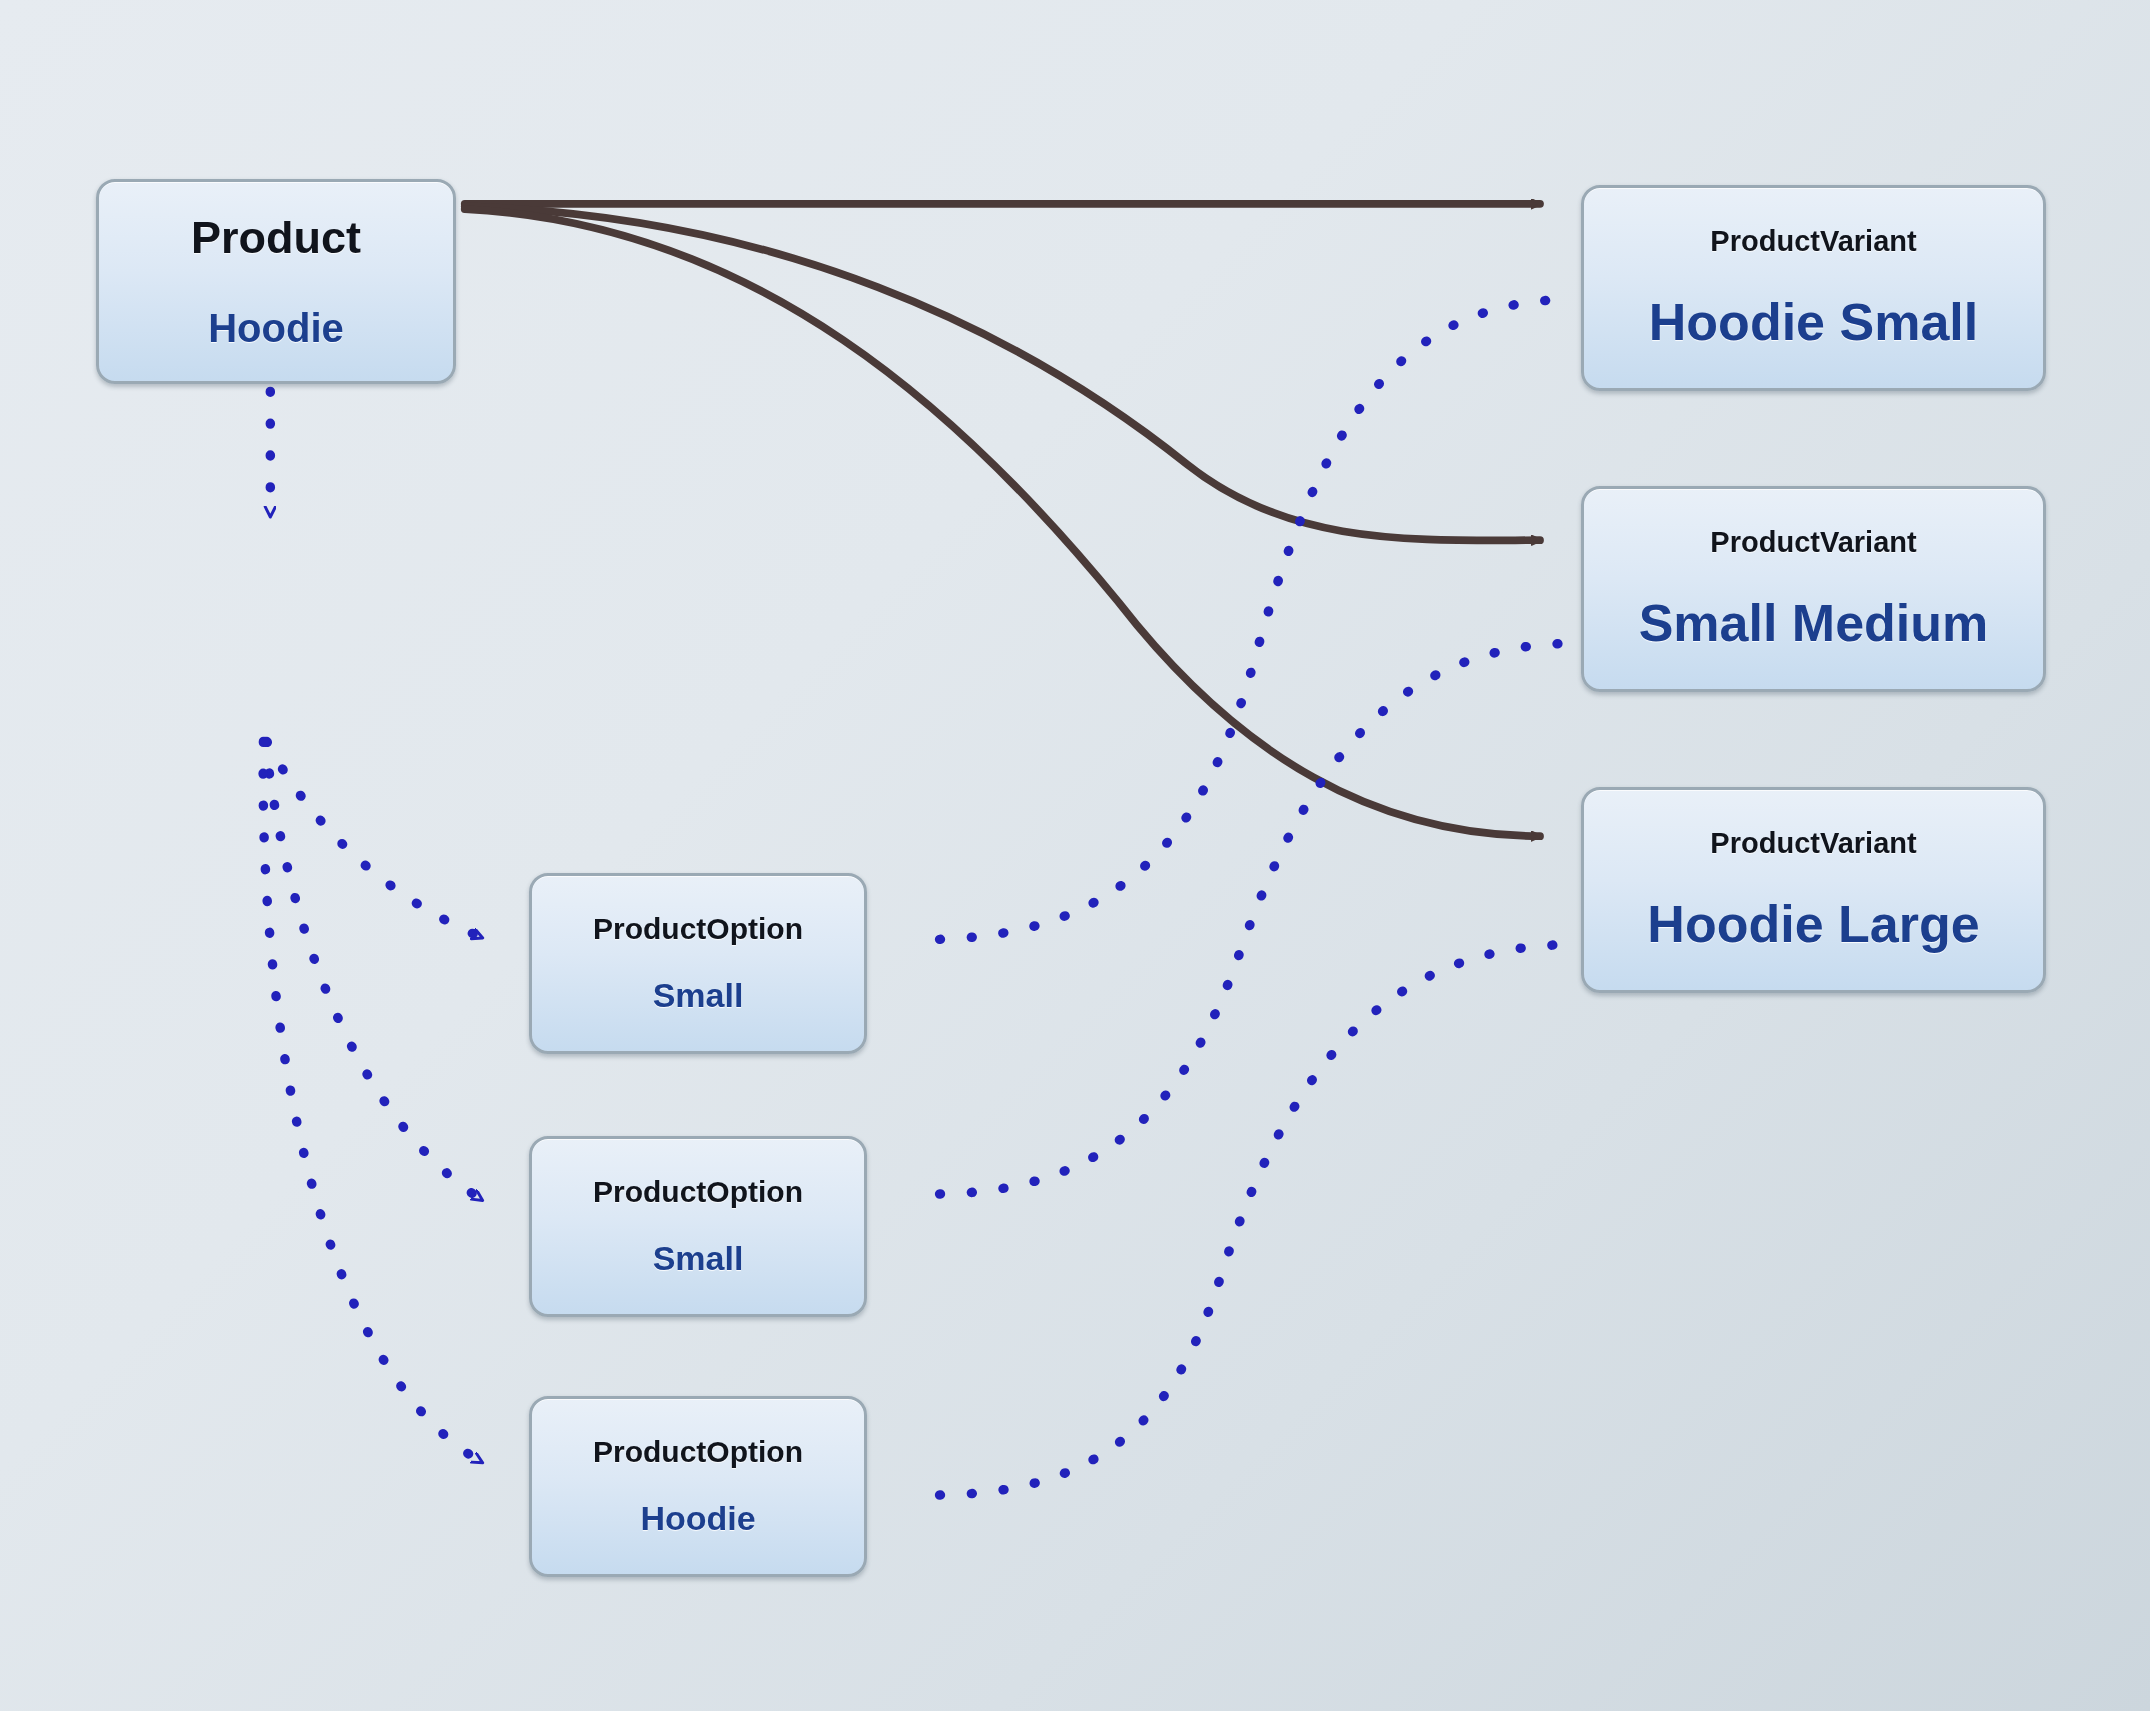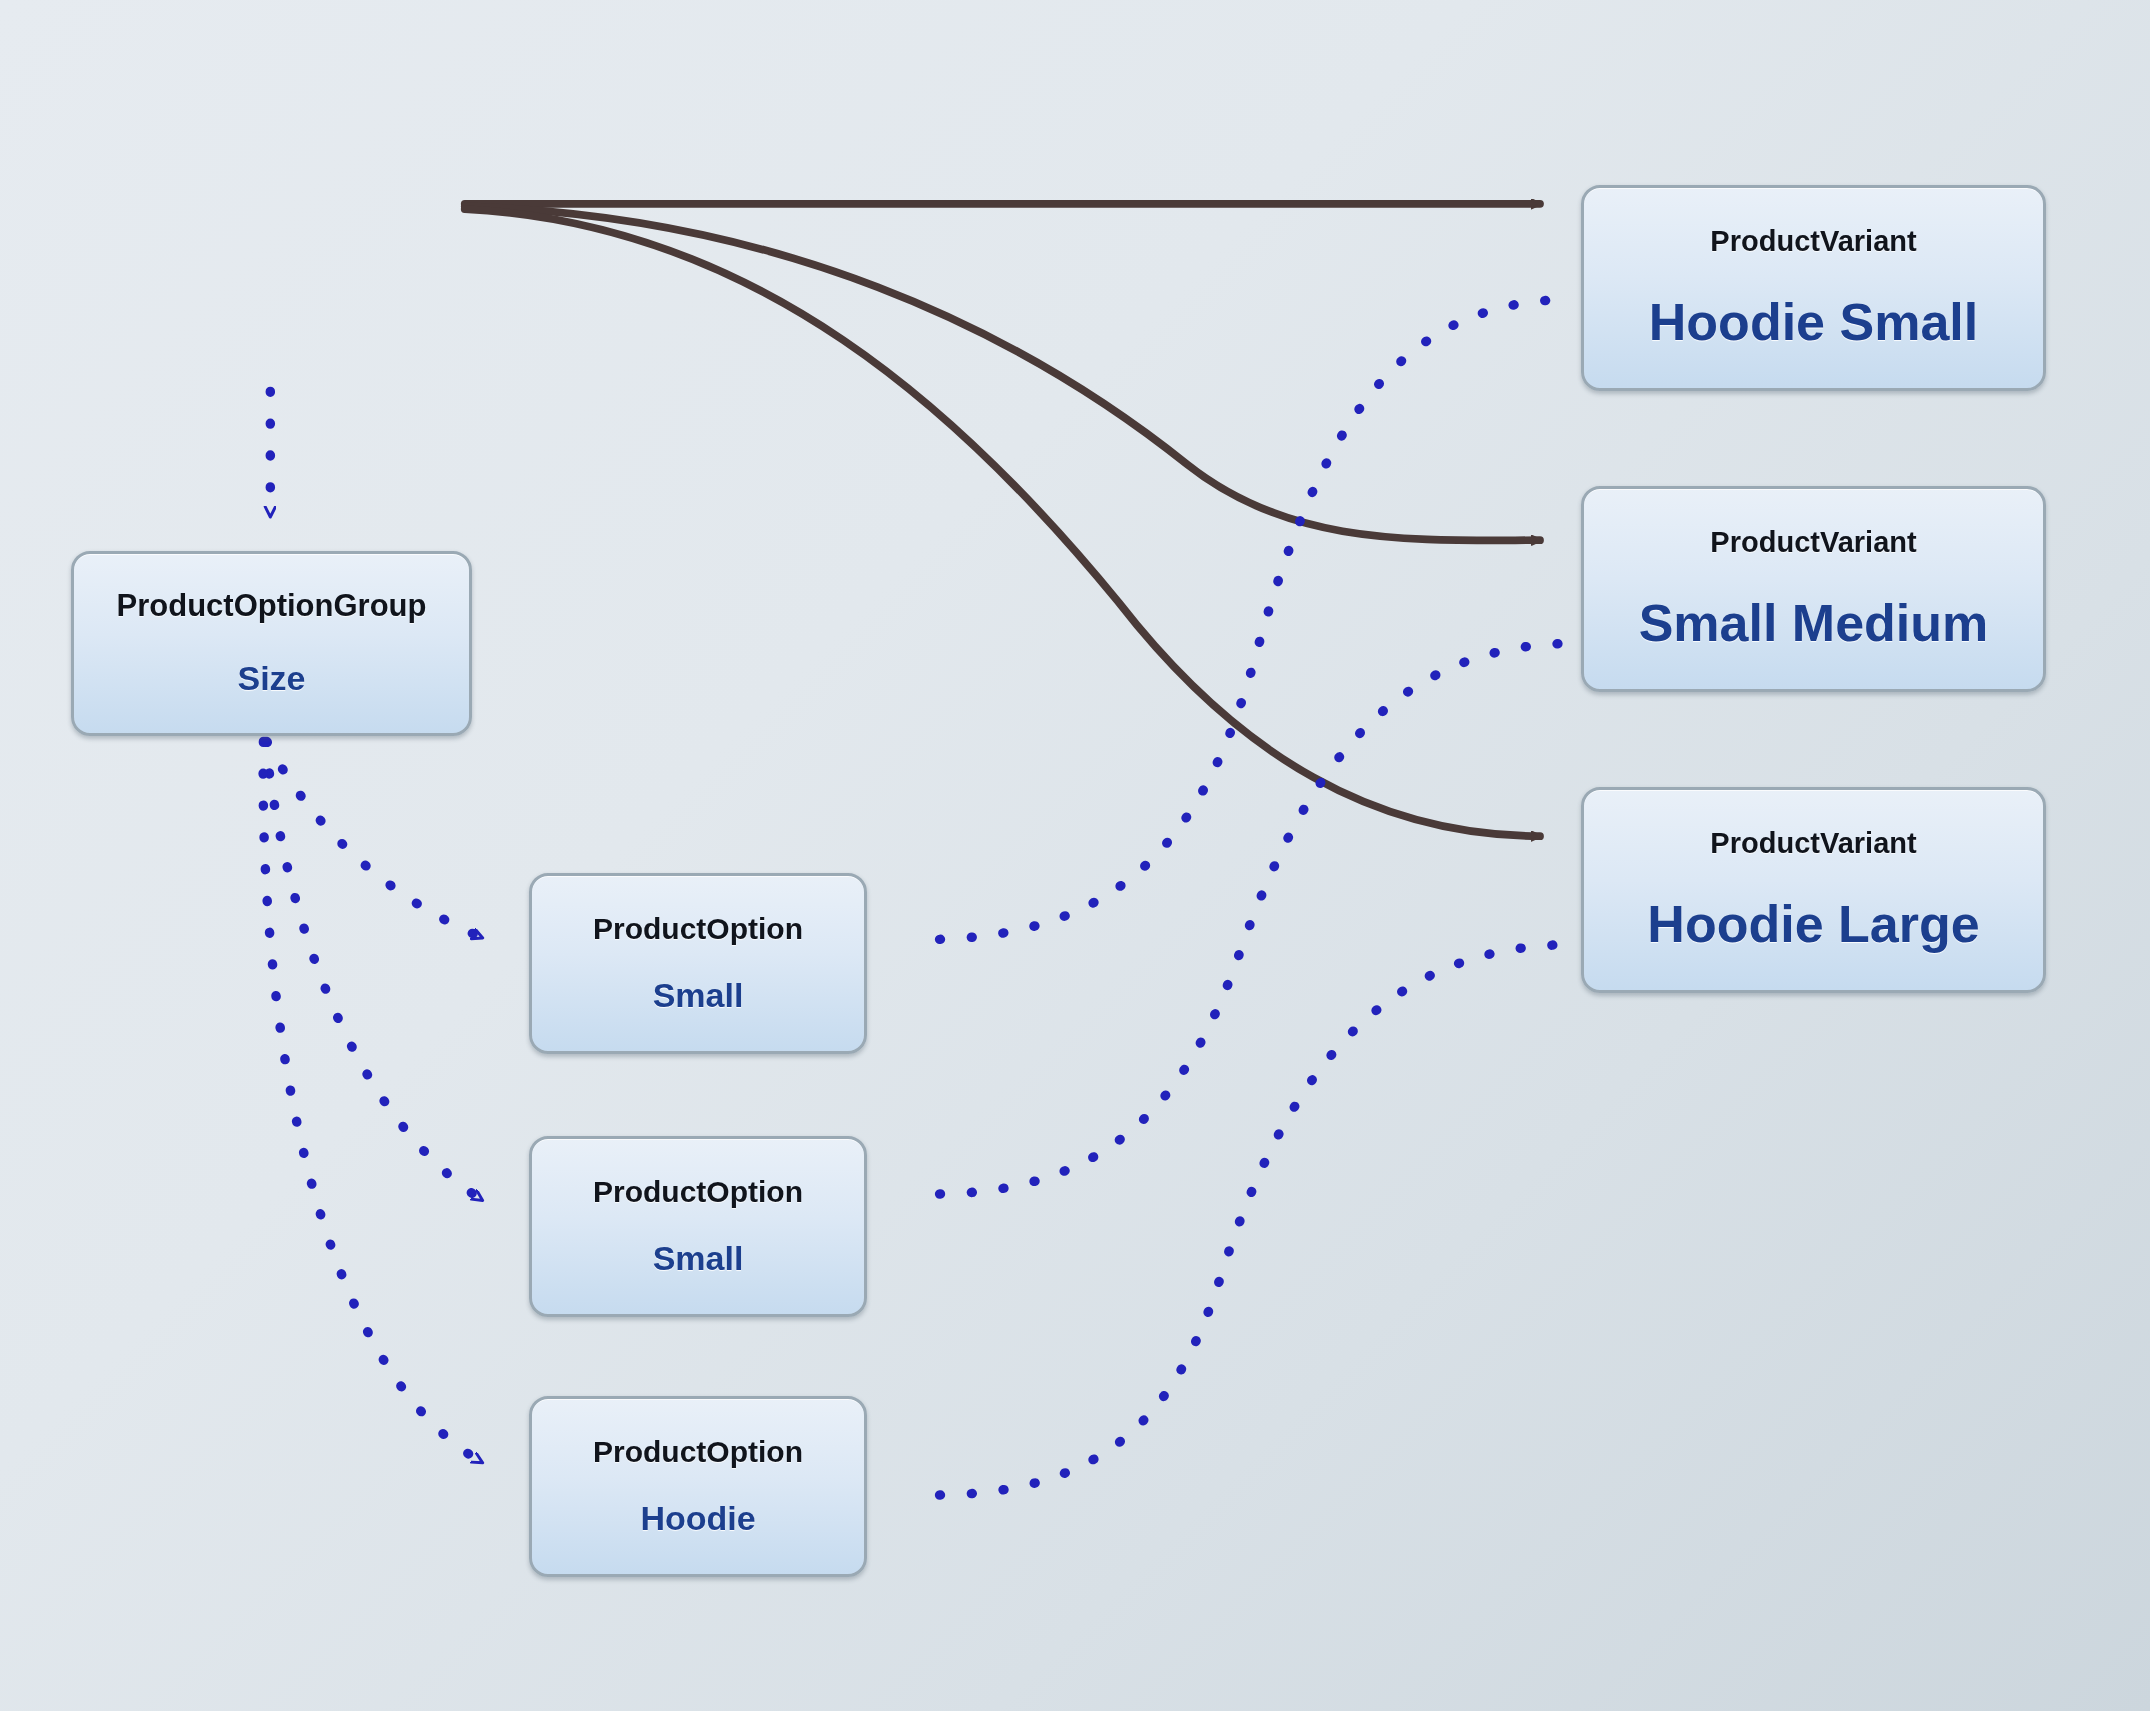--- a/index.html
+++ b/index.html
@@ -119,25 +119,25 @@
       <path d="M 1092 1092 C 1300 1085, 1400 980, 1460 760 C 1540 470, 1640 348, 1830 348" fill="none" stroke="#2222bb" stroke-width="11" stroke-linecap="round" stroke-dasharray="1 36"></path>
     </g>
     <g>
       <path d="M 1092 1388 C 1290 1385, 1380 1280, 1440 1110 C 1520 880, 1630 748, 1830 748" fill="none" stroke="#2222bb" stroke-width="11" stroke-linecap="round" stroke-dasharray="1 36"></path>
     </g>
     <g>
       <path d="M 1092 1738 C 1290 1735, 1370 1640, 1420 1480 C 1500 1230, 1620 1098, 1830 1098" fill="none" stroke="#2222bb" stroke-width="11" stroke-linecap="round" stroke-dasharray="1 36"></path>
     </g>
   </svg>
 
+  <div class="node" id="node-product">
+    <div class="type">Product</div>
+    <div class="value">Hoodie</div>
+  </div>
 
-  <div class="node" id="node-optiongroup">
-    <div class="type">ProductOptionGroup</div>
-    <div class="value">Size</div>
-  </div>
 
   <div class="node node-option" id="node-option-small">
     <div class="type">ProductOption</div>
     <div class="value">Small</div>
   </div>
   <div class="node node-option" id="node-option-medium">
     <div class="type">ProductOption</div>
     <div class="value">Small</div>
   </div>
   <div class="node node-option" id="node-option-large">

